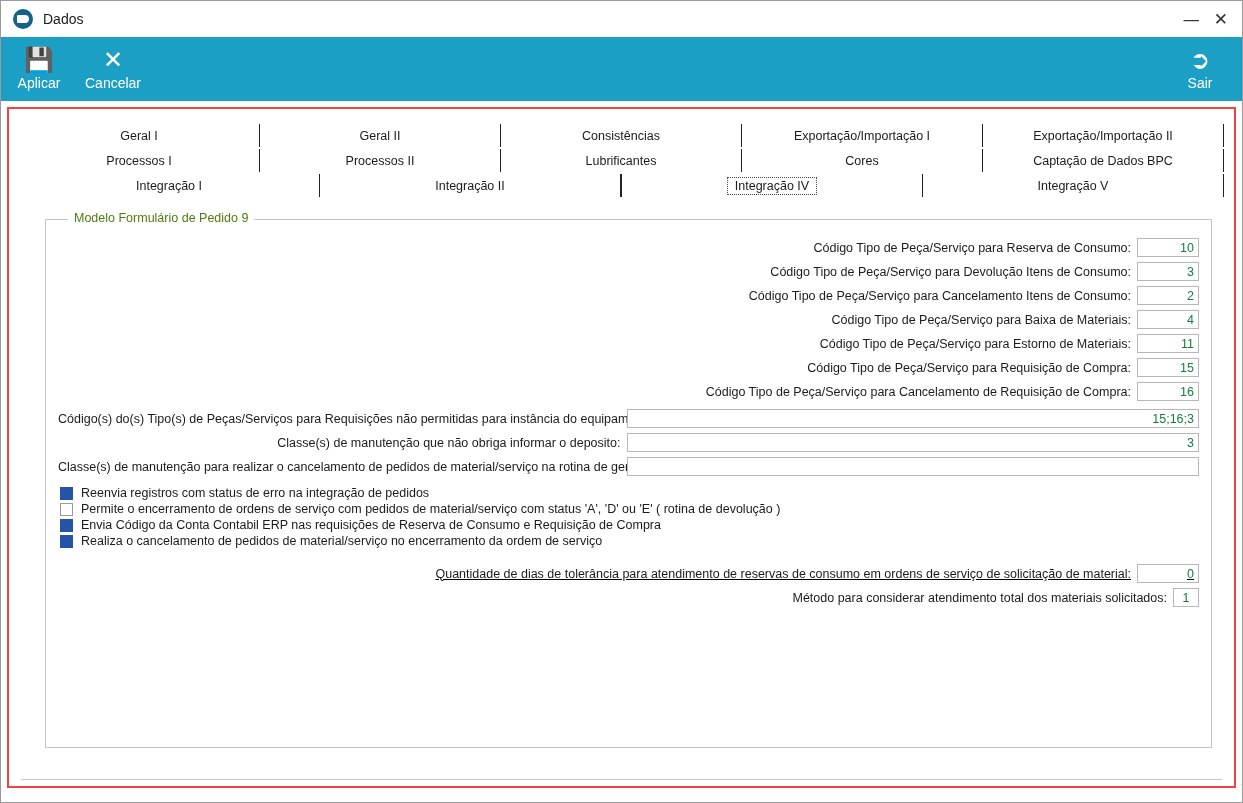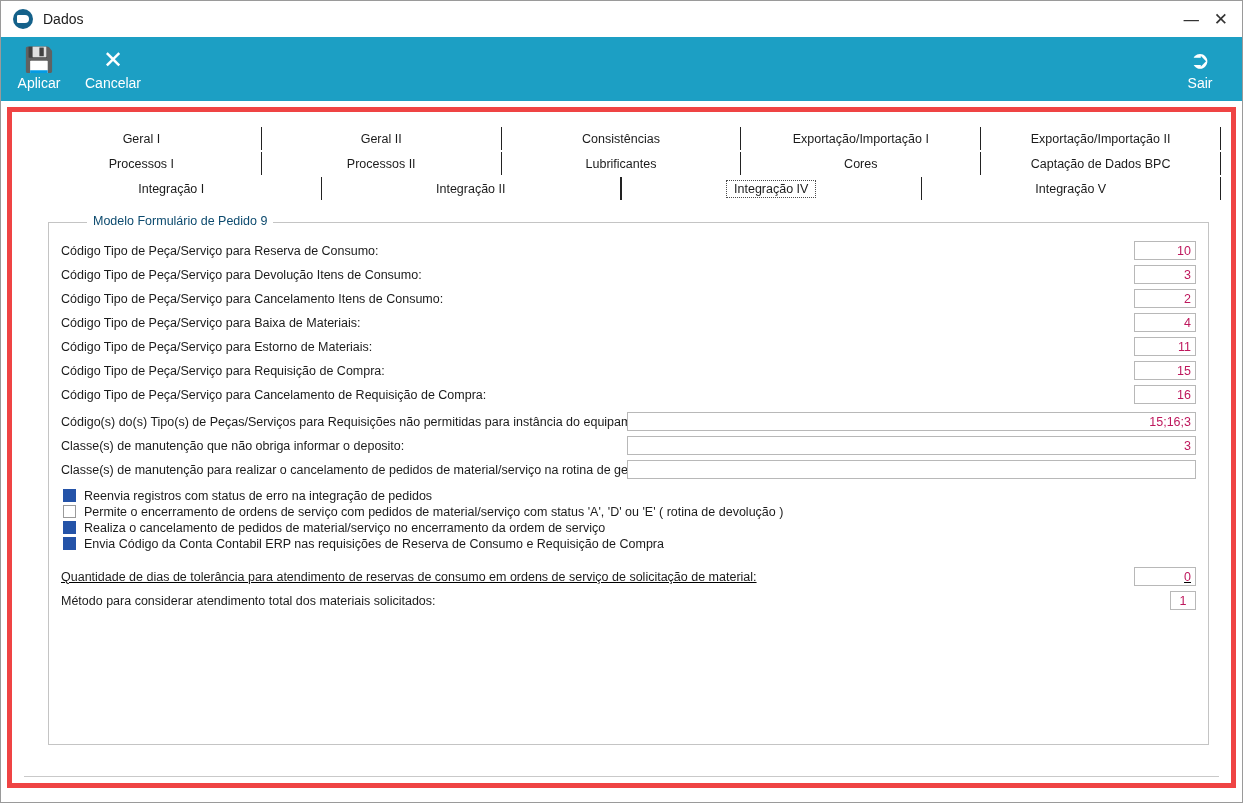--- a/index.html
+++ b/index.html
@@ -97,21 +97,21 @@
   
   .body-area {
     position: absolute;
     top: 100px; left: 0; right: 0; bottom: 0;
     background: #ffffff;
     padding: 0;
   }
   .content-frame {
     position: absolute;
     left: 6px; right: 6px; top: 6px; bottom: 14px;
-    border: 5px solid #ef4444;
+    border: 2px solid #ef4444;
     box-sizing: border-box;
     background: #ffffff;
   }
 
   
   .tabs {
     padding: 14px 10px 4px 10px;
   }
   .tab-row {
     display: flex;
@@ -147,69 +147,69 @@
     position: absolute;
     left: 36px; right: 22px;
     top: 110px;
     bottom: 38px;
     border: 1px solid #c4c4c4;
     box-sizing: border-box;
   }
   .group-title {
     position: absolute;
     top: -9px;
-    left: 38px;
+    left: 22px;
     background: #ffffff;
     padding: 0 6px;
     font-size: 12.5px;
-    color: #0c4a6e;
+    color: #4d7c0f;
   }
   .group-inner {
     padding: 18px 12px 10px 12px;
   }
 
   
   .frow {
     display: flex;
     align-items: center;
     margin-bottom: 5px;
   }
   .frow .lbl {
     flex: 1;
-    text-align: left;
+    text-align: right;
     font-size: 12.5px;
     color: #1b1b1b;
     padding-right: 6px;
     white-space: nowrap;
     overflow: hidden;
   }
   .fld {
     border: 1px solid #b8b8b8;
     background: #ffffff;
     height: 19px;
     line-height: 19px;
     font-size: 12.5px;
-    color: #be185d;
+    color: #15803d;
     box-sizing: border-box;
     padding: 0 4px;
     font-family: "Liberation Sans", sans-serif;
   }
   .fld.num {
     width: 62px;
     text-align: right;
   }
   .fld.num.small { width: 26px; text-align: center; }
 
   
   .frow.grow .fld { flex: 1; text-align: right; }
 
   
   .cbrow {
     display: flex;
-    align-items: flex-start;
+    align-items: center;
     margin: 2px 0 2px 2px;
   }
   .cbox {
     width: 13px; height: 13px;
     border: 1px solid #9a9a9a;
     background: #ffffff;
     margin-right: 8px;
     box-sizing: border-box;
     flex: none;
   }
@@ -383,25 +383,25 @@
             <div class="cbrow">
               <span class="cbox checked"></span>
               <span class="cblabel">Reenvia registros com status de erro na integração de pedidos</span>
             </div>
             <div class="cbrow">
               <span class="cbox"></span>
               <span class="cblabel">Permite o encerramento de ordens de serviço com pedidos de material/serviço com status 'A', 'D' ou 'E' ( rotina de devolução )</span>
             </div>
             <div class="cbrow">
               <span class="cbox checked"></span>
-              <span class="cblabel">Realiza o cancelamento de pedidos de material/serviço no encerramento da ordem de serviço</span>
+              <span class="cblabel">Envia Código da Conta Contabil ERP nas requisições de Reserva de Consumo e Requisição de Compra</span>
             </div>
             <div class="cbrow">
               <span class="cbox checked"></span>
-              <span class="cblabel">Envia Código da Conta Contabil ERP nas requisições de Reserva de Consumo e Requisição de Compra</span>
+              <span class="cblabel">Realiza o cancelamento de pedidos de material/serviço no encerramento da ordem de serviço</span>
             </div>
           </div>
 
           <div class="frow" style="margin-top:16px;text-decoration:underline;">
             <div class="lbl">Quantidade de dias de tolerância para atendimento de reservas de consumo em ordens de serviço de solicitação de material:</div>
             <div class="fld num">0</div>
           </div>
           <div class="frow">
             <div class="lbl">Método para considerar atendimento total dos materiais solicitados:</div>
             <div class="fld num small">1</div>

